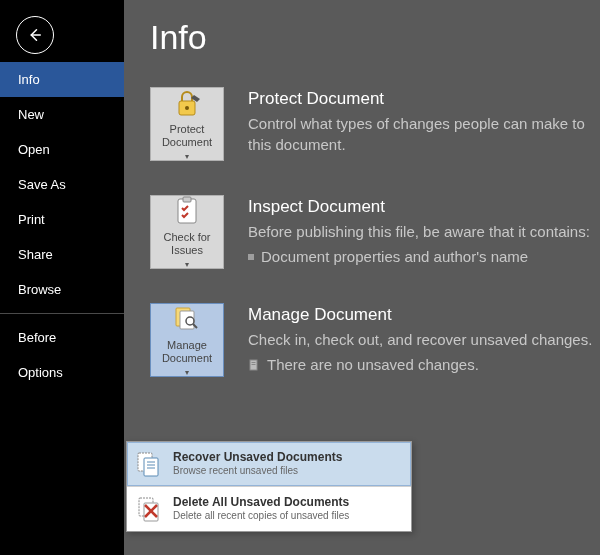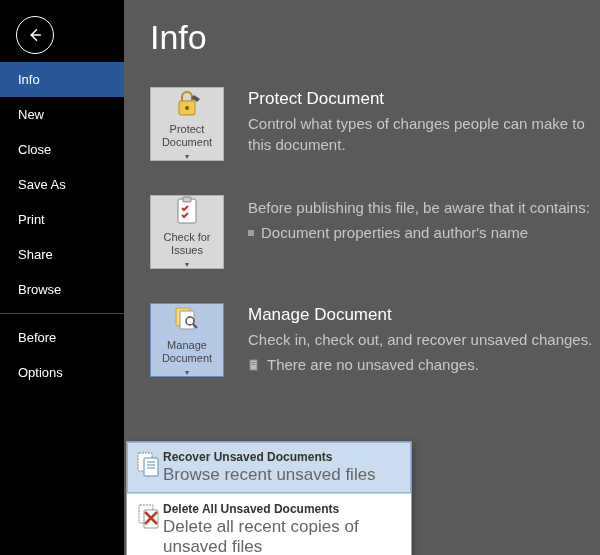--- a/index.html
+++ b/index.html
@@ -131,48 +131,49 @@
     top: 441px;
     width: 284px;
     background: var(--menu-bg);
     border: 1px solid var(--menu-border);
     box-shadow: 2px 2px 6px rgba(0,0,0,0.25);
     color: #333;
   }
   .popup-item {
     display: flex;
     align-items: flex-start;
+    gap: 10px;
     padding: 8px 10px 8px 8px;
     cursor: pointer;
   }
   .popup-item.hover {
     background: var(--menu-hover-bg);
     outline: 1px solid #94b4d8;
     outline-offset: -1px;
   }
   .popup-icon { width: 28px; height: 28px; flex-shrink:0; display:flex; align-items:center; justify-content:center;}
   .popup-title { font-size: 12px; font-weight: 600; color:#333;}
-  .popup-sub { font-size: 17px; color:#666; margin-top:1px;}
+  .popup-sub { font-size: 10px; color:#666; margin-top:1px;}
   .popup-sep { height:1px; background:#d0d0d0;}
 </style>
 </head>
 <body>
 
 <div class="container">
 
   <div class="sidebar">
     <div class="back-btn">
       <svg viewBox="0 0 24 24">
         <path d="M14 5 L7 12 L14 19" stroke="#fff" stroke-width="2" fill="none" stroke-linecap="round" stroke-linejoin="round"></path>
         <line x1="7" y1="12" x2="19" y2="12" stroke="#fff" stroke-width="2" stroke-linecap="round"></line>
       </svg>
     </div>
     <div class="nav-item selected"><span>Info</span></div>
     <div class="nav-item"><span>New</span></div>
-    <div class="nav-item"><span>Close</span></div>
+    <div class="nav-item"><span>Open</span></div>
     <div class="nav-item"><span>Save As</span></div>
     <div class="nav-item"><span>Print</span></div>
     <div class="nav-item"><span>Share</span></div>
     <div class="nav-item"><span>Browse</span></div>
     <div class="nav-sep"></div>
     <div class="nav-item"><span>Before</span></div>
     <div class="nav-item"><span>Options</span></div>
   </div>
 
   <div class="main">
@@ -208,20 +209,21 @@
             <path d="M11 13 l2 2 l4 -4" stroke="#c0392b" stroke-width="2" fill="none"></path>
             <path d="M11 20 l2 2 l4 -4" stroke="#c0392b" stroke-width="2" fill="none"></path>
           </svg>
         </span>
         <span class="tile-label">
           <span>Check for Issues</span>
           <span class="chev">▾</span>
         </span>
       </div>
       <div class="section-text">
+        <div class="section-heading">Inspect Document</div>
         <div class="section-sub">Before publishing this file, be aware that it contains:</div>
         <div class="section-sub sub-line">
           <span class="bullet-sq"></span>
           <span>Document properties and author's name</span>
         </div>
       </div>
     </div>
 
     <div class="section" style="margin-bottom:0">
       <div class="tile selected">

